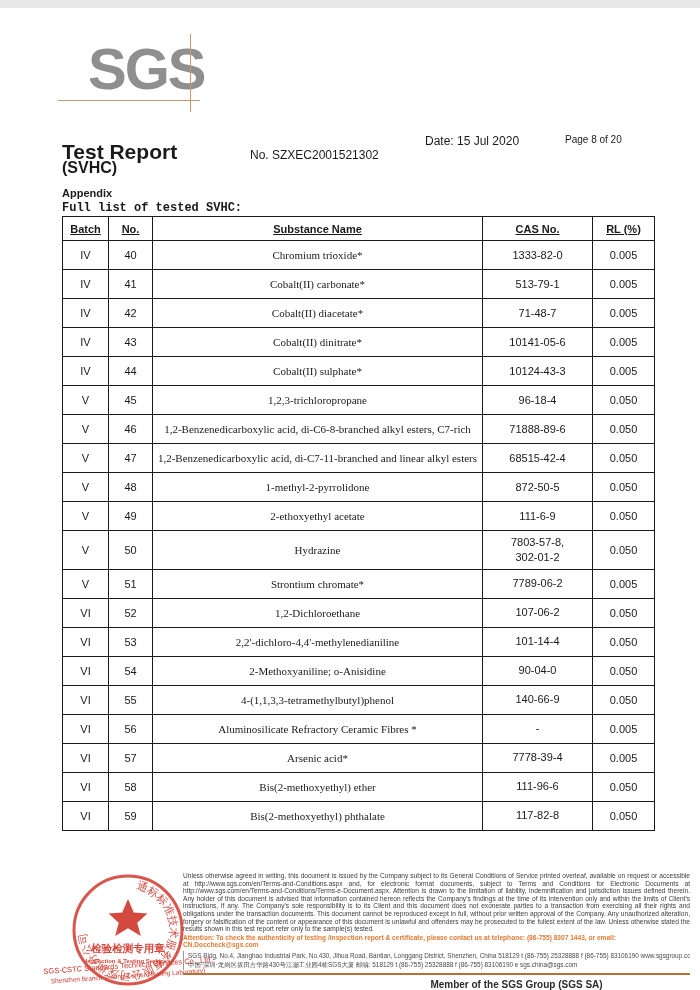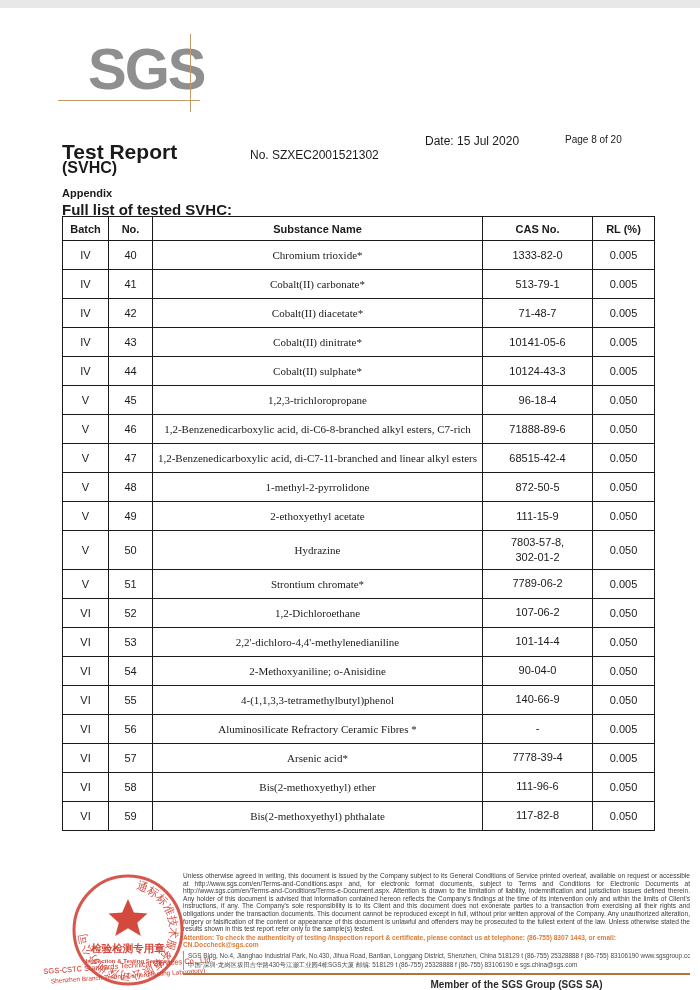--- a/index.html
+++ b/index.html
@@ -21,32 +21,32 @@
   .cross-v { position:absolute; left:128px; top:-4px; width:1px; height:78px; background:#c49a6c; }
 
   
   .hdr-row { position:absolute; left:62px; top:124px; width:592px; }
   .hdr-title { position:absolute; left:0; top:8px; font-size:21px; font-weight:bold; }
   .hdr-sub   { position:absolute; left:0; top:27px; font-size:16px; font-weight:bold; }
   .hdr-no    { position:absolute; left:188px; top:16px; font-size:12px; }
   .hdr-date  { position:absolute; left:363px; top:2px; font-size:12px; }
   .hdr-page  { position:absolute; left:503px; top:2px; font-size:10px; }
   .appendix  { position:absolute; left:62px; top:179px; font-size:11px; font-weight:bold; }
-  .list-title{ position:absolute; left:62px; top:193px; font-size:15px; font-weight:bold; }
+  .list-title{ position:absolute; left:62px; top:193px; font-size:12px; font-weight:bold;font-family:Liberation Mono, monospace; }
 
   
   table.svhc {
     position:absolute; left:62px; top:208px;
     border-collapse:collapse; table-layout:fixed; width:592px;
     font-size:11px;
   }
   table.svhc th, table.svhc td {
     border:1px solid #1a1a1a; vertical-align:middle;
   }
-  table.svhc th { height:24px; font-size:11px; font-weight:bold; text-align:center; padding:2px; }
+  table.svhc th { height:24px; font-size:11px; font-weight:bold; text-align:center; padding:2px;text-decoration:underline; }
   table.svhc td { height:29px; padding:4px 4px; text-align:center; }
   td.c-sub { text-align:left; padding-left:5px;font-family:Liberation Serif, serif; }
   td.c-cas { white-space:pre-line; line-height:1.35; }
   col.w-batch { width:46px; } col.w-no { width:44px; }
   col.w-sub { width:330px; } col.w-cas { width:110px; } col.w-rl { width:62px; }
 
   
   .footer { position:absolute; left:0; top:856px; width:700px; height:134px; }
 
   .stamp { position:absolute; left:48px; top:4px; width:160px; height:124px; }
@@ -186,21 +186,21 @@
       <td class="c-no">48</td>
       <td class="c-sub">1-methyl-2-pyrrolidone</td>
       <td class="c-cas">872-50-5</td>
       <td class="c-rl">0.050</td>
     </tr>
 
     <tr>
       <td class="c-batch">V</td>
       <td class="c-no">49</td>
       <td class="c-sub">2-ethoxyethyl acetate</td>
-      <td class="c-cas">111-15-9</td>
+      <td class="c-cas">111-6-9</td>
       <td class="c-rl">0.050</td>
     </tr>
 
     <tr>
       <td class="c-batch">V</td>
       <td class="c-no">50</td>
       <td class="c-sub">Hydrazine</td>
       <td class="c-cas">7803-57-8,
 302-01-2</td>
       <td class="c-rl">0.050</td>

